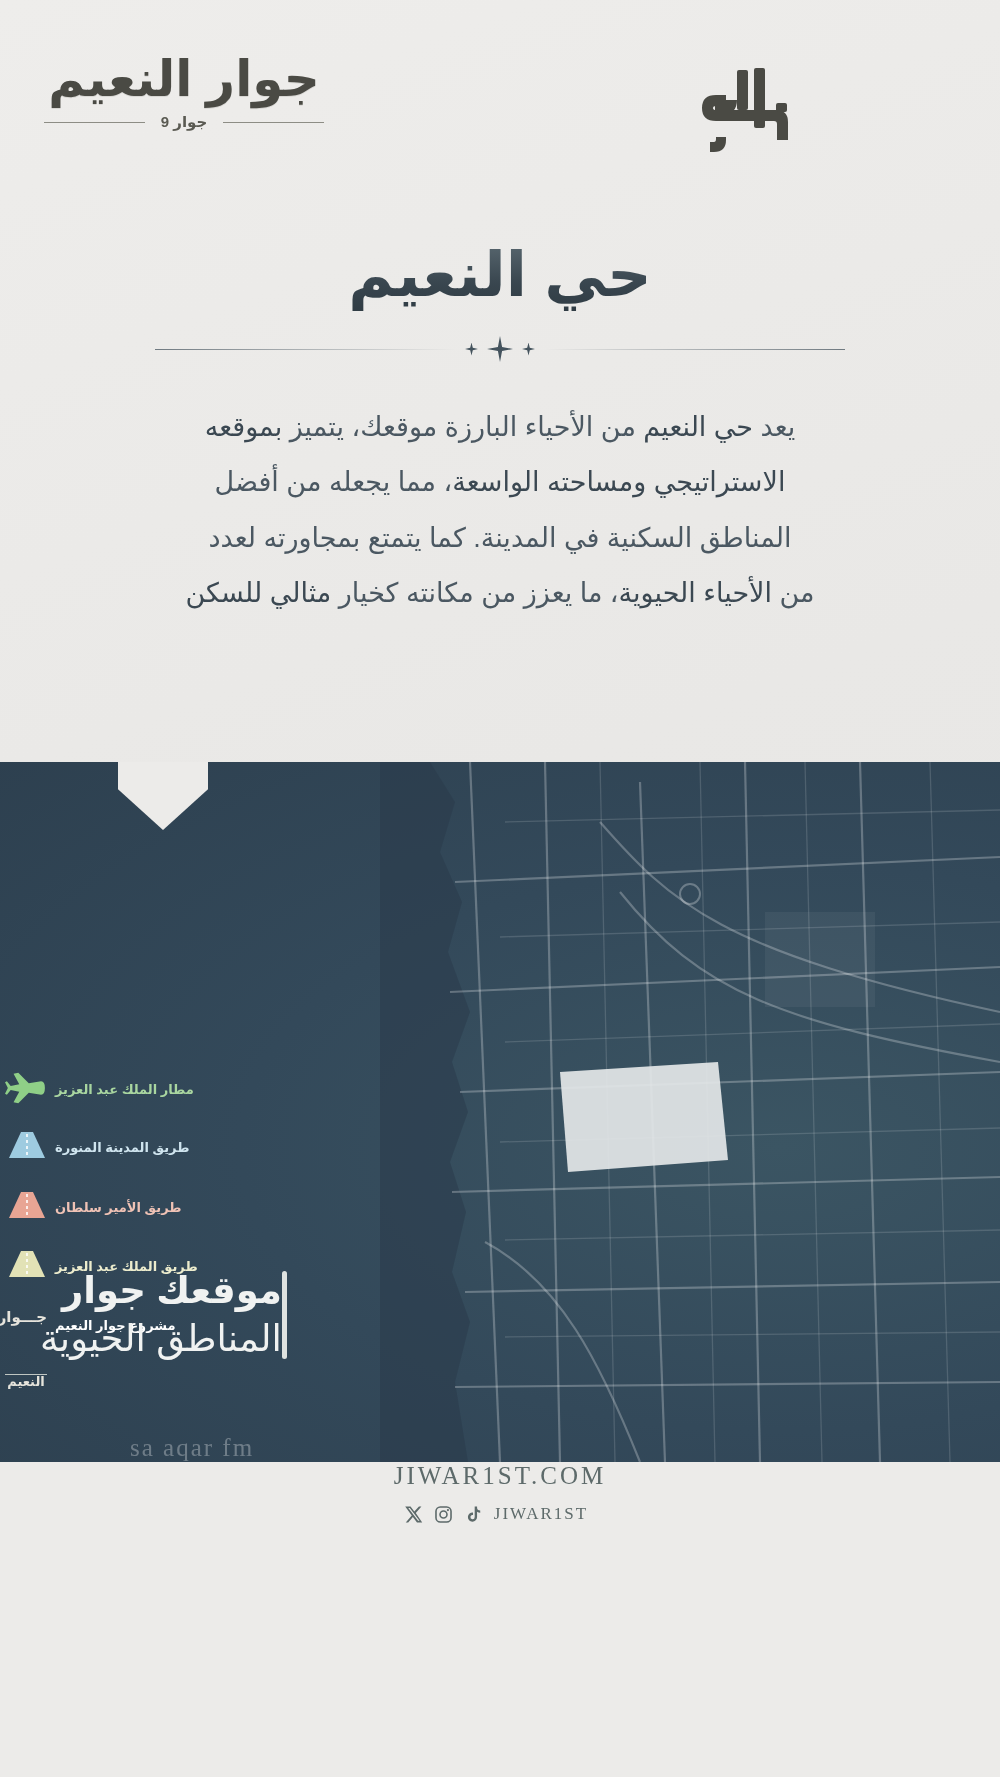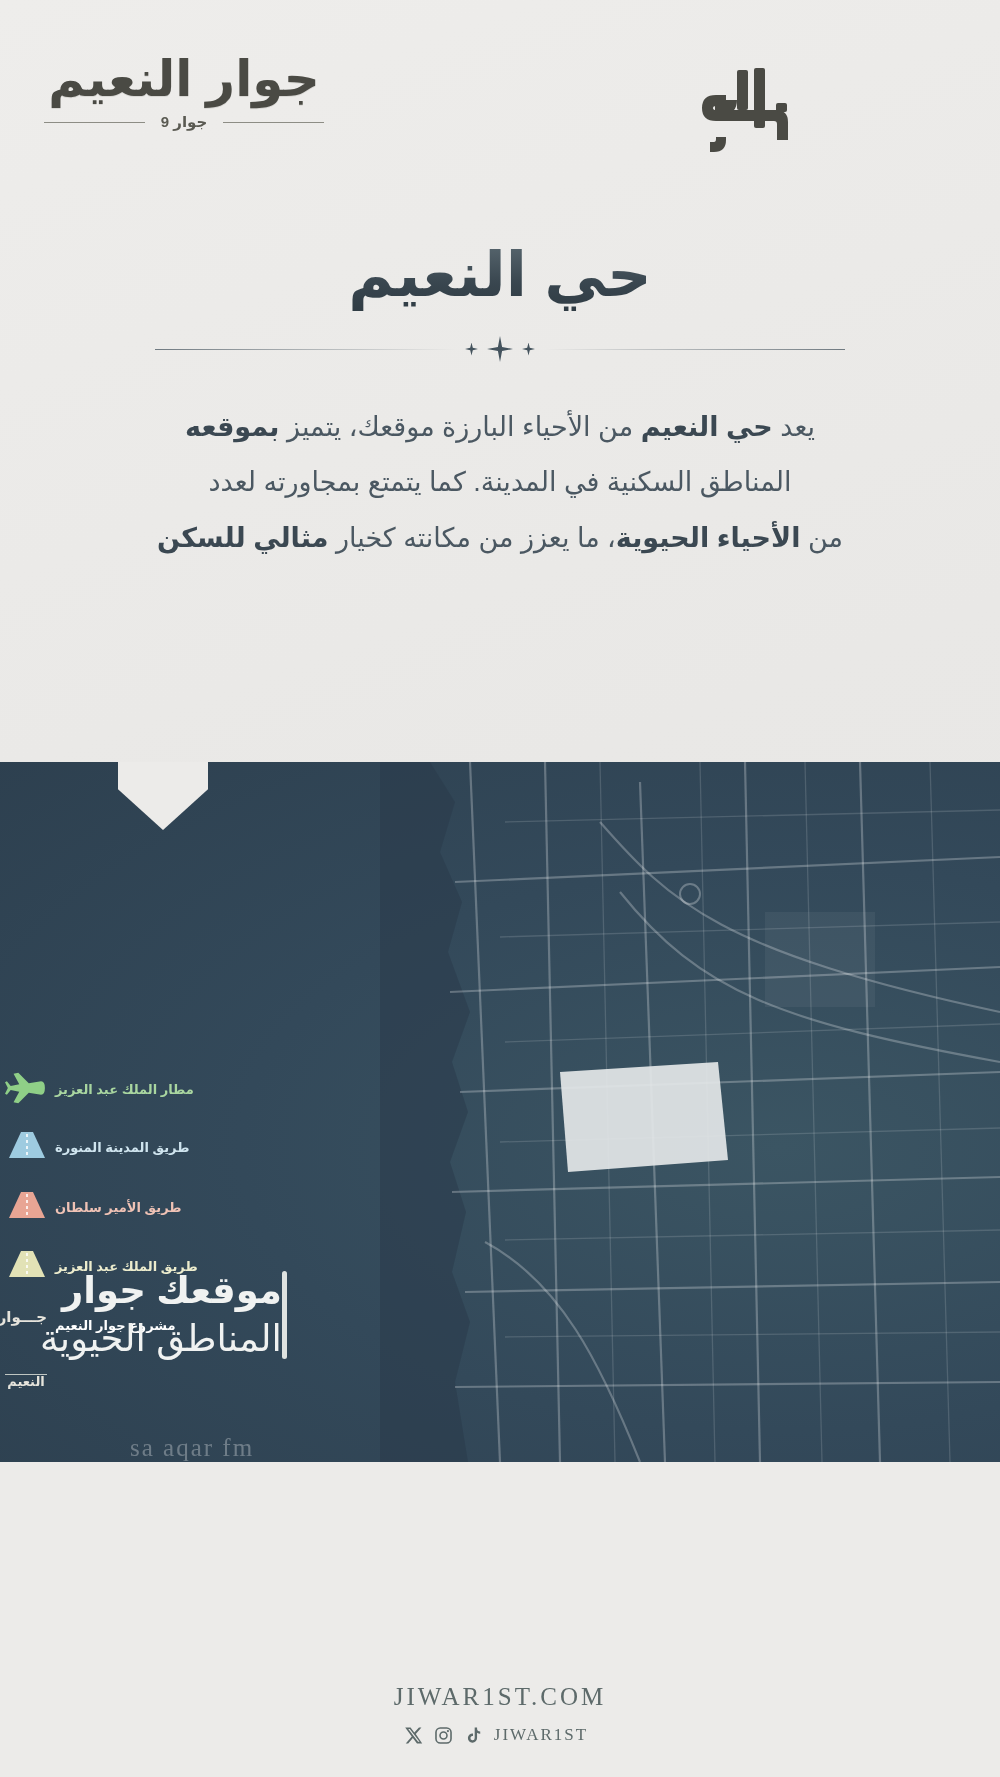--- a/index.html
+++ b/index.html
@@ -51,21 +51,21 @@
                clip-path:polygon(50% 0%,58% 42%,100% 50%,58% 58%,50% 100%,42% 58%,0% 50%,42% 42%); }
   .star.small{ width:13px; height:13px;
                clip-path:polygon(50% 0%,60% 40%,100% 50%,60% 60%,50% 100%,40% 60%,0% 50%,40% 40%); }
 
   
   .body-text {
     position:absolute; top:400px; left:110px; width:780px;
     text-align:center; color:#4b5862;
     font-size:27px; line-height:2.05;
   }
-  .body-text b { font-weight:bold; color:#3b4852; }
+  .body-text b { font-weight:normal; color:#3b4852; }
 
   
   .map-panel {
     position:absolute; top:762px; left:0; width:1000px; height:700px;
     background:
        radial-gradient(120% 90% at 78% 55%, #3b5563 0%, #33495a 45%, #2c3e4d 100%);
     overflow:hidden;
   }
   
   .notch {
@@ -101,21 +101,21 @@
 
   
   .watermark { position:absolute; left:130px; bottom:0px; text-align:center;
                color:rgba(255,255,255,.30); }
   .watermark .wm1 { font-size:72px; font-weight:bold; letter-spacing:6px; line-height:.95;}
   .watermark .wm2 { font-size:25px; letter-spacing:2px; font-family:"Liberation Serif",serif; }
 
   
   .footer { position:absolute; bottom:0; left:0; width:1000px; height:315px;
             background:#ecebe9; display:flex; flex-direction:column;
-            align-items:center; justify-content:flex-end; padding-bottom:32px; }
+            align-items:center; padding-bottom:21px; }
   .footer .site { font-size:25px; letter-spacing:3px; color:#5d6a6a;
                   font-family:"Liberation Serif",serif; margin-bottom:14px; }
   .footer .socials { display:flex; flex-direction:row-reverse; align-items:center; gap:11px; }
   .footer .handle { font-size:17px; letter-spacing:2px; color:#5d6a6a;
                     font-family:"Liberation Serif",serif; margin-right:8px; }
   .sicon { width:19px; height:19px; display:inline-block; }
   .sicon svg { display:block; }
 </style>
 </head>
 <body>
@@ -157,20 +157,23 @@
       <span class="star small"></span>
       <span class="star big"></span>
       <span class="star small"></span>
     </span>
     <span class="line r"></span>
   </div>
 
   <div class="body-text">
     <div>
       <span>يعد </span><b>حي النعيم</b><span> من الأحياء البارزة موقعك، يتميز </span><b>بموقعه</b>
+    </div>
+    <div>
+      <b>الاستراتيجي ومساحته الواسعة</b><span>، مما يجعله من أفضل</span>
     </div>
     <div>المناطق السكنية في المدينة. كما يتمتع بمجاورته لعدد</div>
     <div>
       <span>من </span><b>الأحياء الحيوية</b><span>، ما يعزز من مكانته كخيار </span><b>مثالي للسكن</b>
     </div>
   </div>
 
   <div class="map-panel">
 
     <svg class="map-svg" viewBox="0 0 1000 700">

